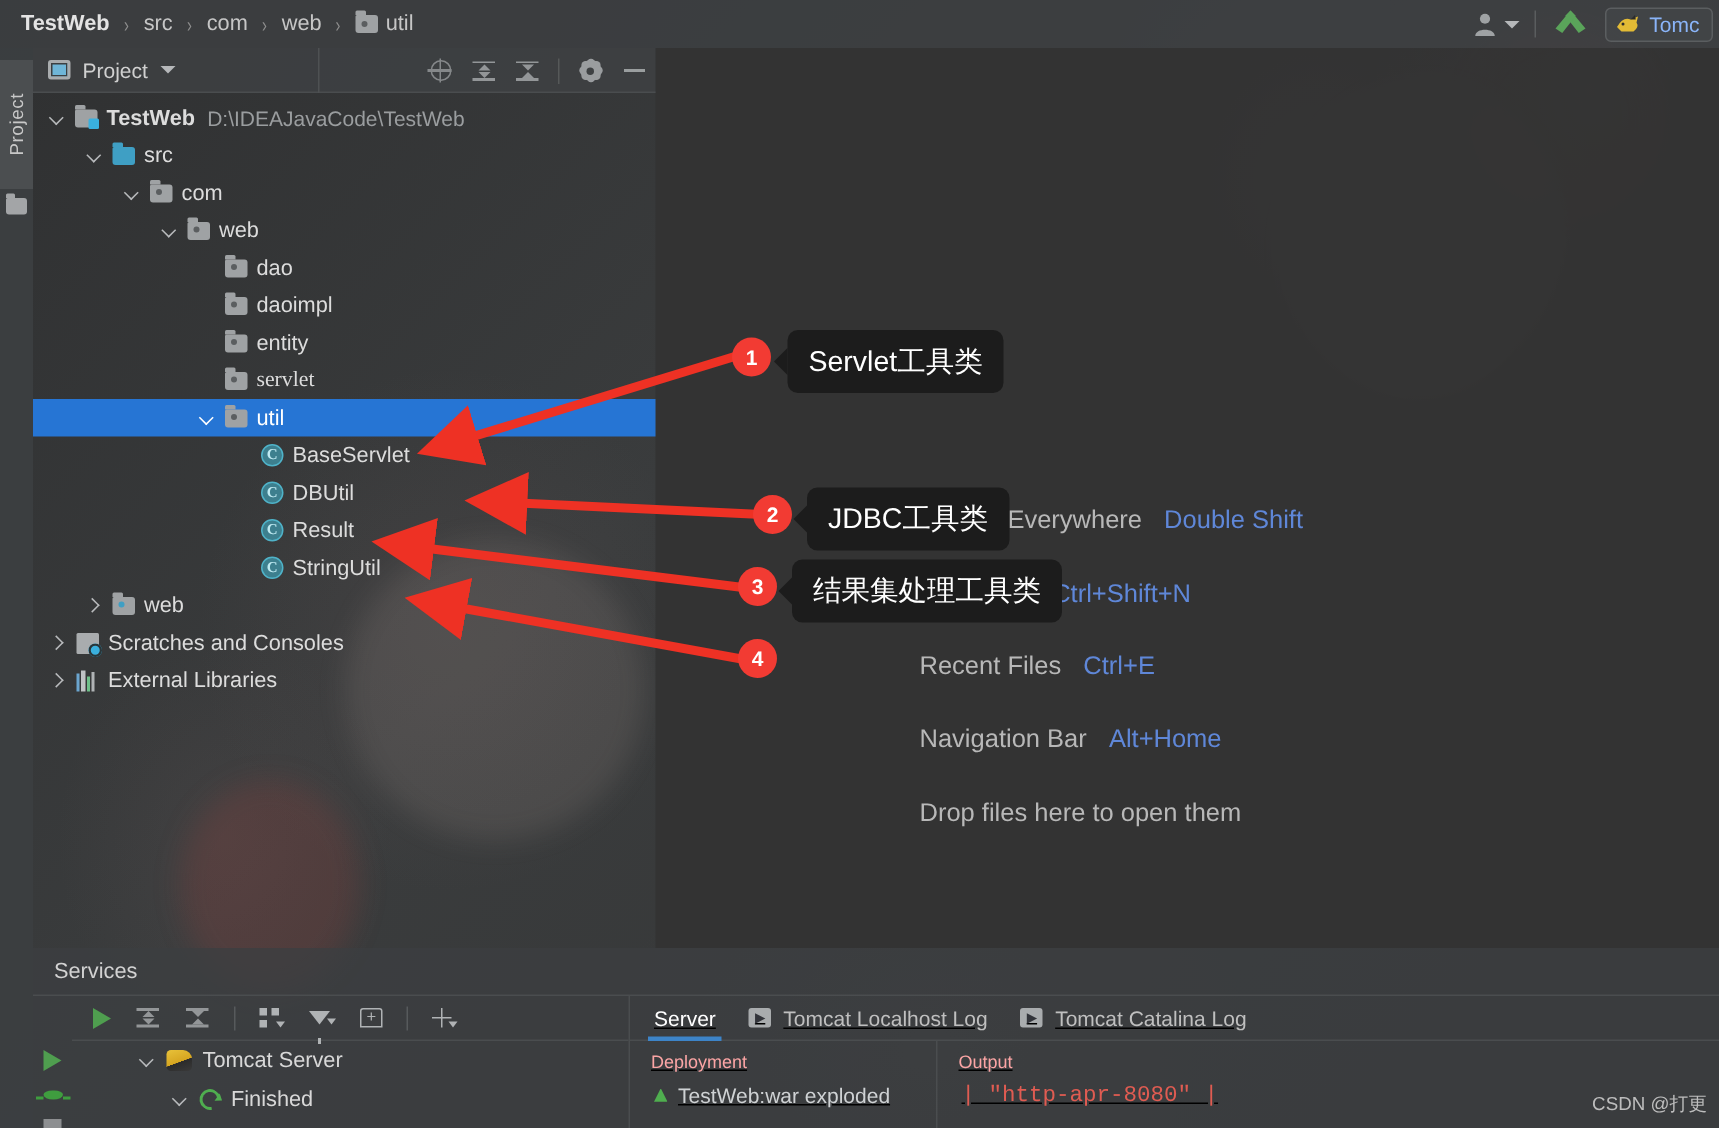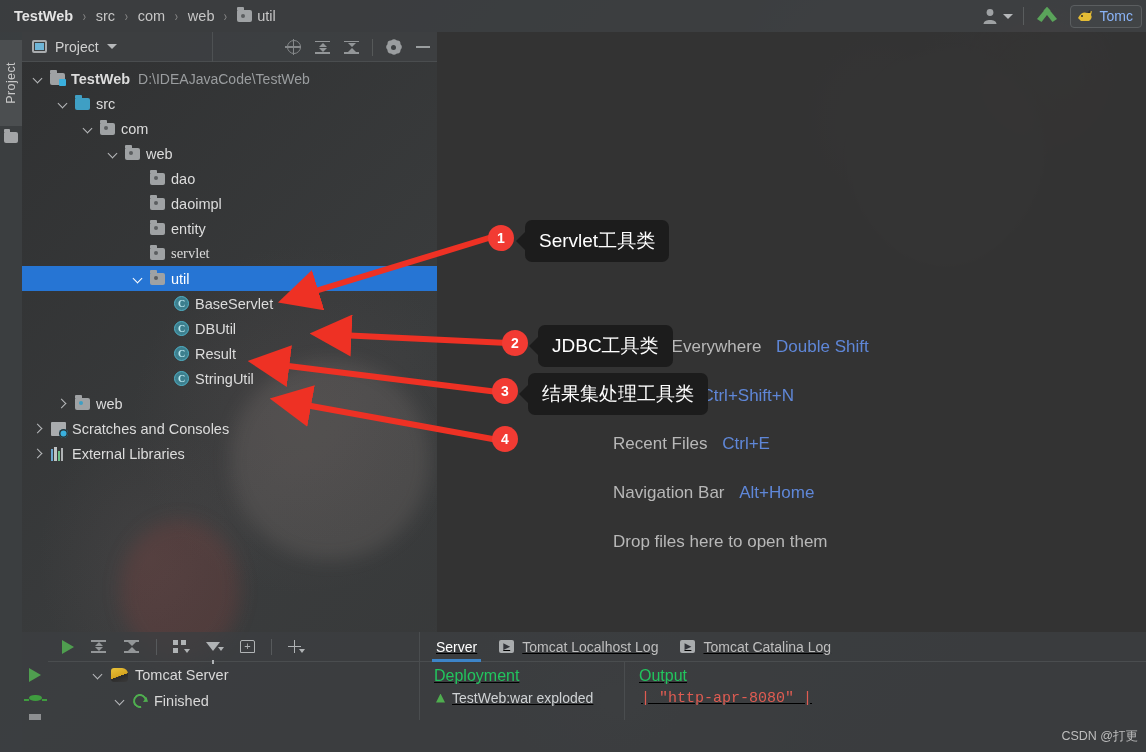--- a/index.html
+++ b/index.html
@@ -388,21 +388,21 @@
   .tab-log-ic {
     width: 15px; height: 13px; background: #a9acae; border-radius: 2px;
     display: flex; align-items: center; justify-content: center;
     font-size: 9px; color: #32343a; line-height: 1;
   }
   .svc-cols { display: flex; height: 58px; }
   .svc-col-deploy { width: 205px; border-right: 1px solid #4a4d4f; }
   .svc-col-output { flex: 1; }
   .col-head {
     height: 28px; display: flex; align-items: center; padding-left: 14px;
-    font-size: 16px; color: #22c55e;
+    font-size: 12px; color: #fca5a5;
   }
   .deploy-row {
     display: flex; align-items: center; gap: 7px; padding-left: 16px;
     font-size: 14px; color: #cfd2d4; white-space: nowrap;
   }
   .deploy-dot {
     width: 9px; height: 9px; background: #4fae4f;
     clip-path: polygon(50% 0, 100% 100%, 0 100%);
   }
   .output-line {
@@ -635,20 +635,21 @@
             <i></i>
             <i></i>
             <i></i>
           </span>
         <span class="tree-label">External Libraries</span>
       </div>
     </div>
   </div>
 
   <div class="services">
+    <div class="svc-title">Services</div>
     <div class="svc-body">
       <div class="svc-gutter">
         <span class="ic-play"></span>
         <span class="ic-bug"></span>
         <span class="ic-stop"></span>
       </div>
 
       <div class="svc-left">
         <div class="svc-toolbar">
           <span class="ic-play"></span>

